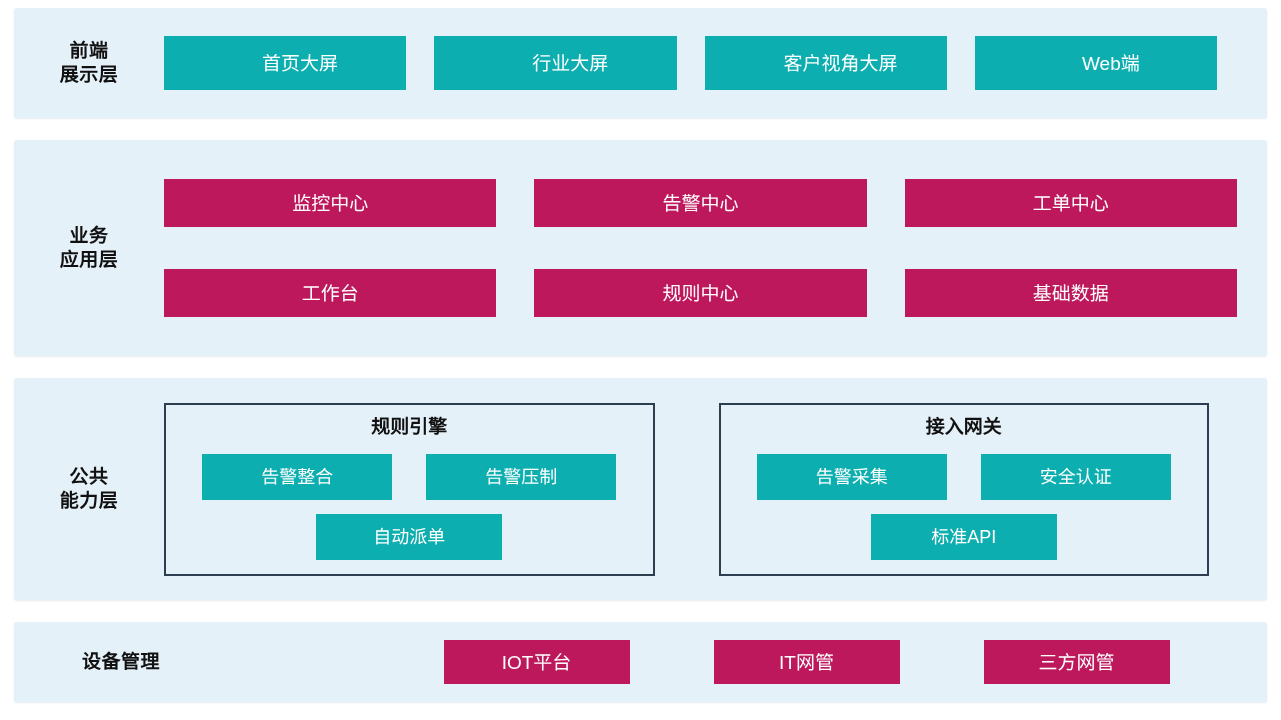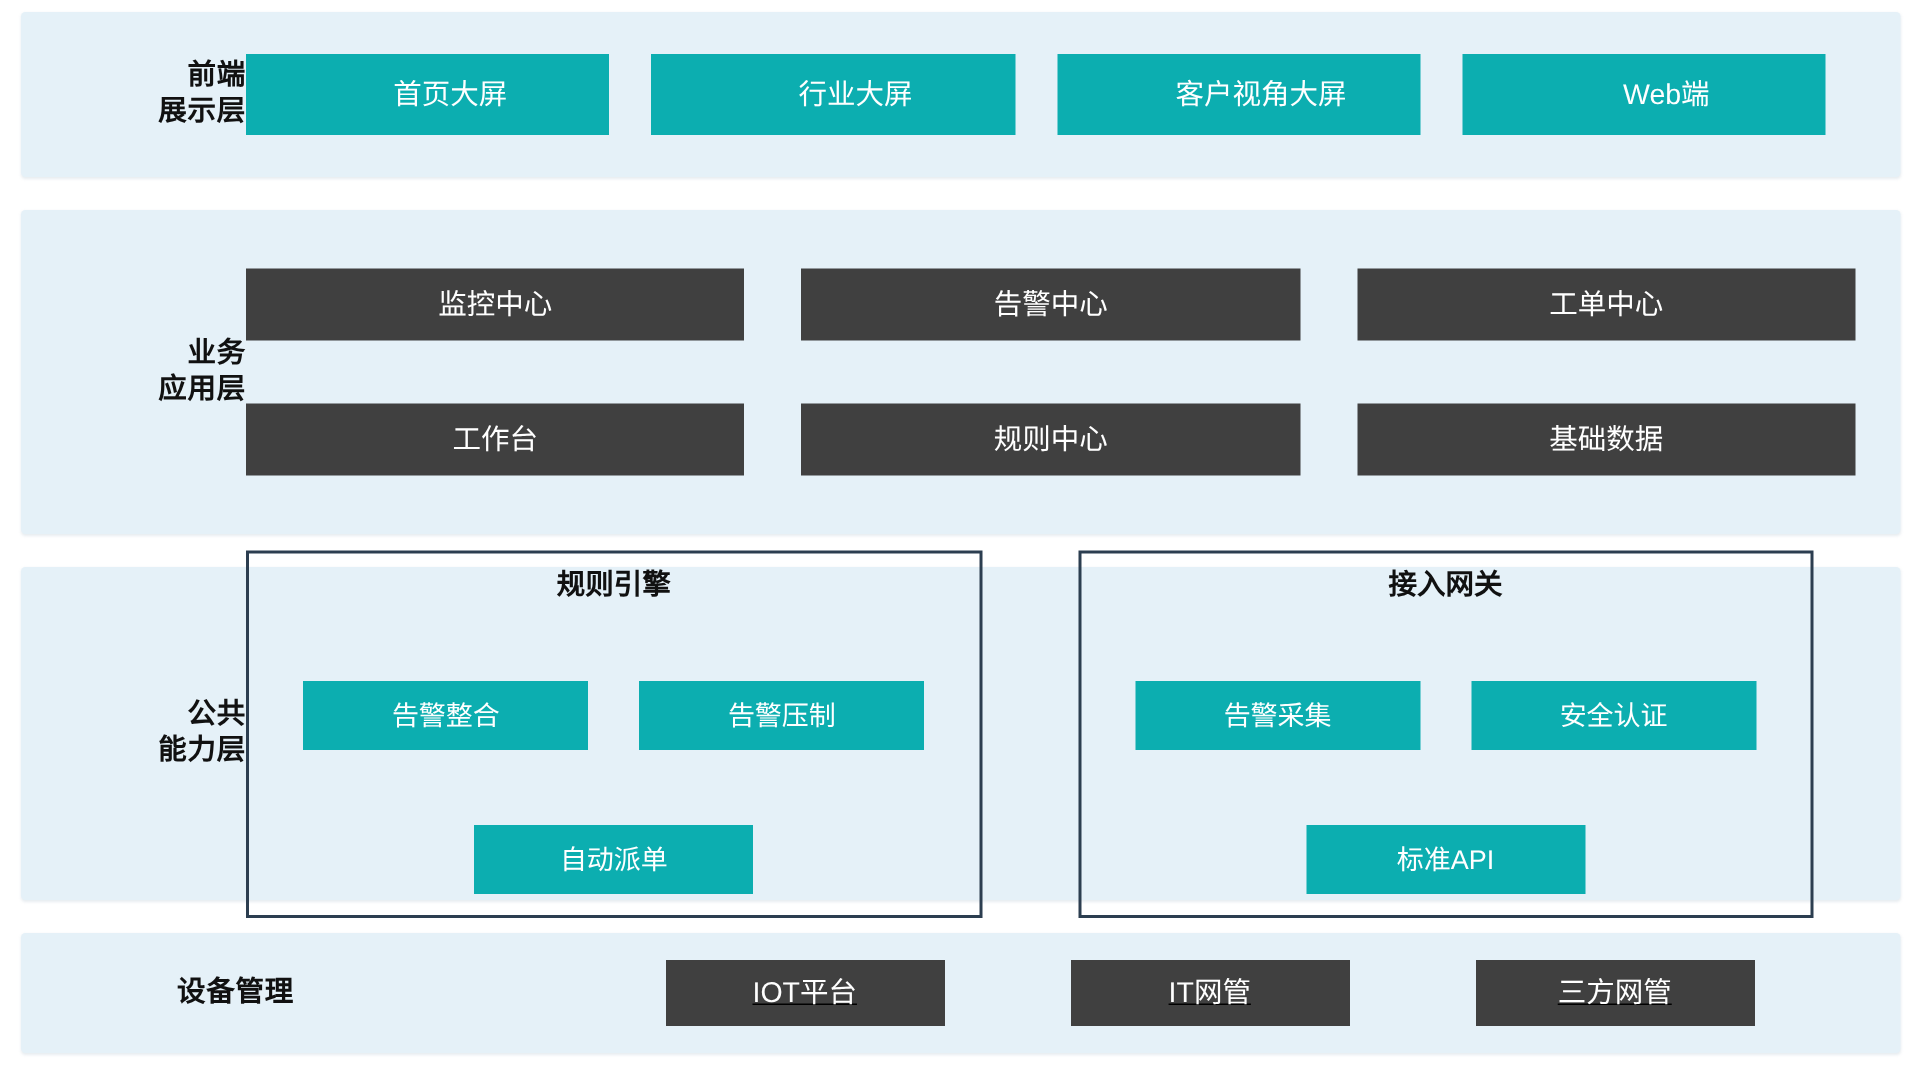--- a/index.html
+++ b/index.html
@@ -34,21 +34,21 @@
     box-shadow: 0 1px 2px rgba(120,150,170,0.18);
     display: flex;
     align-items: center;
     box-sizing: border-box;
     position: relative;
   }
 
   .layer-label {
     flex: 0 0 150px;
     width: 150px;
-    text-align: right;
+    text-align: center;
     font-weight: bold;
     font-size: 19px;
     line-height: 1.28;
     color: #111111;
     white-space: pre-line;
     letter-spacing: 0.5px;
     user-select: none;
   }
 
   .layer-body {
@@ -65,21 +65,21 @@
     align-items: center;
     justify-content: center;
     color: #ffffff;
     font-size: 19px;
     line-height: 1;
     box-sizing: border-box;
     text-align: center;
     white-space: nowrap;
   }
   .node.teal { background: #0caeb0; padding-left: 30px; }
-  .node.blue { background: #404040; }
+  .node.blue { background: #be185d; }
 
   
   #layer-presentation { height: 110px; margin-bottom: 22px; }
   #layer-presentation .row {
     display: flex;
     gap: 28px;
     padding-right: 50px;
   }
   #layer-presentation .node {
     height: 54px;
@@ -109,21 +109,20 @@
   }
   .group-box {
     flex: 1 1 0;
     border: 2px solid #2c3e50;
     box-sizing: border-box;
     display: flex;
     flex-direction: column;
     align-items: center;
     padding: 12px 0 14px 0;
     background: transparent;
-    gap: 36px;
   }
   .group-title {
     font-size: 19px;
     font-weight: bold;
     color: #111111;
     line-height: 1;
     margin-bottom: 18px;
     user-select: none;
   }
   .group-row {
@@ -148,21 +147,20 @@
   #layer-device { height: 80px; padding-left: 32px; }
   #layer-device .layer-label { font-size: 19px; }
   #layer-device .layer-body {
     flex-direction: row;
     align-items: center;
   }
   #layer-device .row {
     display: flex;
     gap: 84px;
     padding-left: 150px;
-    text-decoration: underline;
   }
   #layer-device .node {
     height: 44px;
     width: 186px;
     flex: 0 0 186px;
   }
 </style>
 </head>
 <body>
 

